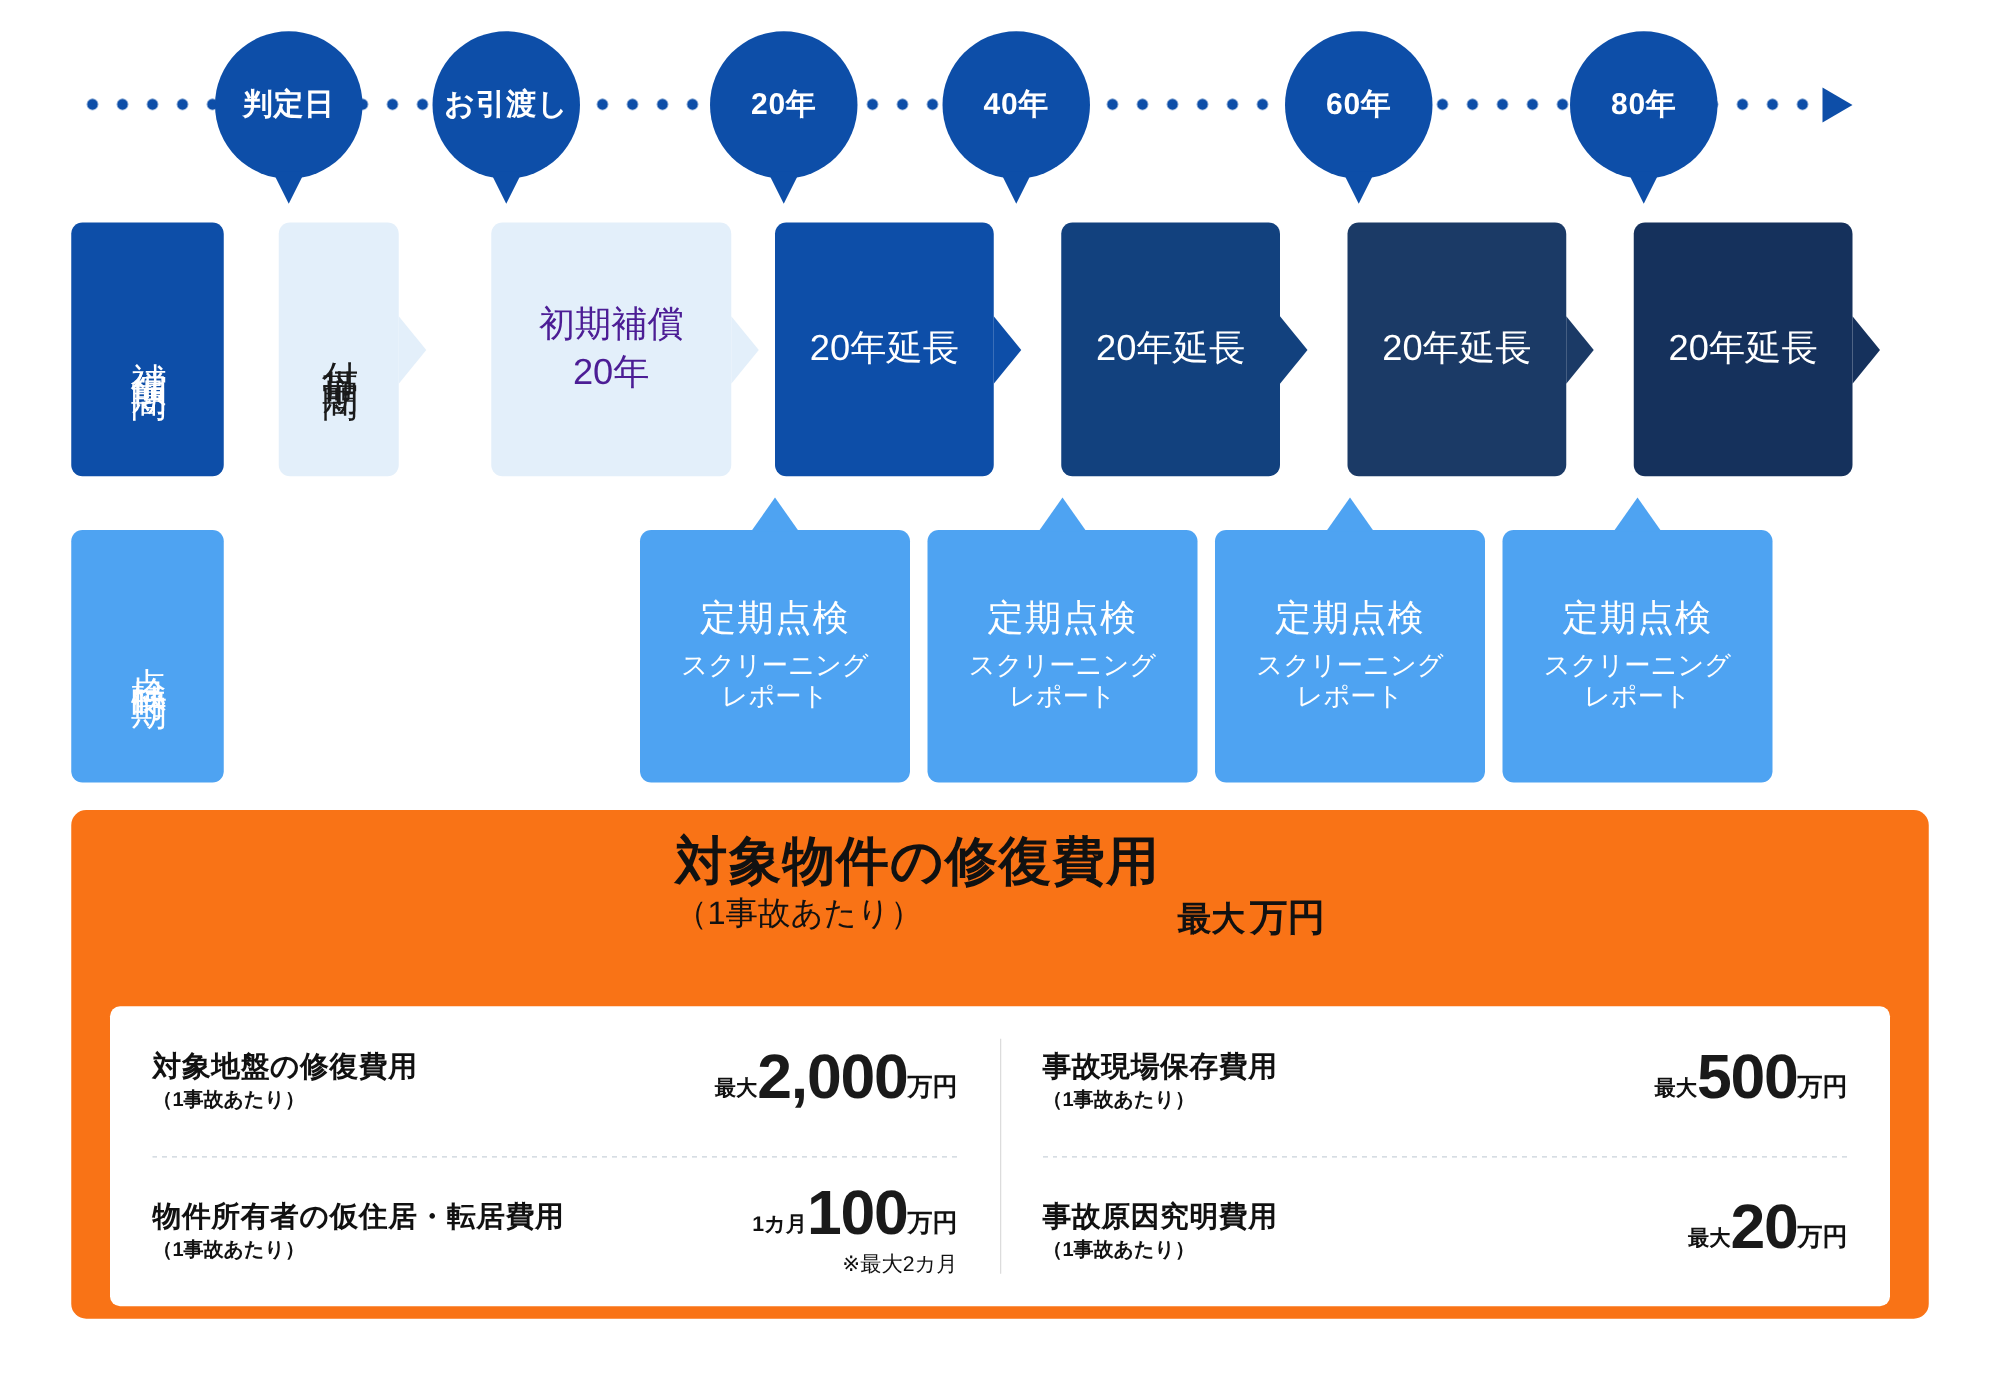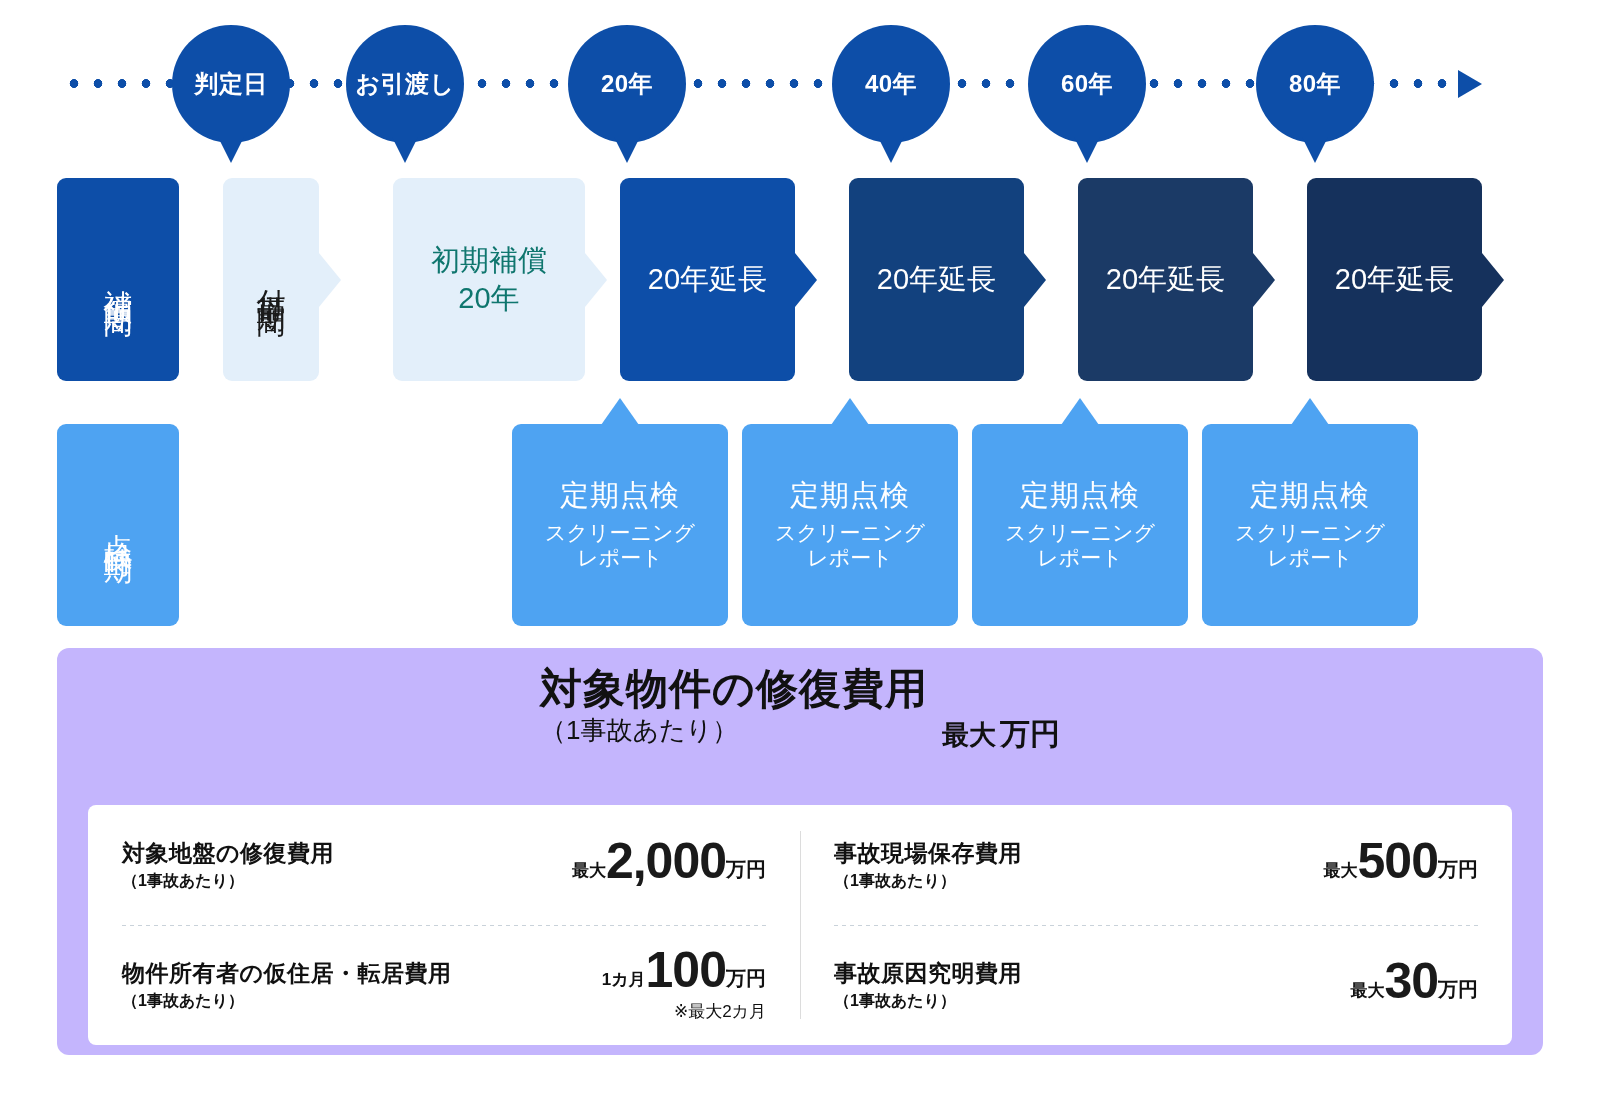--- a/index.html
+++ b/index.html
@@ -87,21 +87,21 @@
     position: absolute; left: 50%; top: -26px; transform: translateX(-50%);
     width: 0; height: 0;
     border-left: 19px solid transparent;
     border-right: 19px solid transparent;
     border-bottom: 27px solid #4ea3f2;
   }
 
   
   .panel {
     position: absolute; left: 57px; top: 648px; width: 1486px; height: 407px;
-    background: #c4b5fd; border-radius: 12px;
+    background: #f97316; border-radius: 12px;
   }
   .panel-head {
     position: absolute; left: 0; top: 18px; width: 100%;
     display: flex; align-items: flex-end; justify-content: center; gap: 14px;
   }
   .ph-left { text-align: left; padding-bottom: 14px; }
   .ph-left .big { font-size: 42px; font-weight: 700; color: #111; letter-spacing: 1px; line-height: 1.1; }
   .ph-left .sub { font-size: 26px; font-weight: 500; color: #111; margin-top: 4px; line-height: 1.1; }
   .ph-right { display: flex; align-items: baseline; }
   .ph-right .pre { font-size: 27px; font-weight: 700; color: #111; margin-right: 2px; position: relative; top: -4px; }
@@ -156,21 +156,21 @@
           <span class="tail"></span>
         </div>
         <div class="tl-node" style="left: 346px;">
           <span class="lbl">お引渡し</span>
           <span class="tail"></span>
         </div>
         <div class="tl-node" style="left: 568px;">
           <span class="lbl">20年</span>
           <span class="tail"></span>
         </div>
-        <div class="tl-node" style="left: 832px;">
+        <div class="tl-node" style="left: 754px;">
           <span class="lbl">40年</span>
           <span class="tail"></span>
         </div>
         <div class="tl-node" style="left: 1028px;">
           <span class="lbl">60年</span>
           <span class="tail"></span>
         </div>
         <div class="tl-node" style="left: 1256px;">
           <span class="lbl">80年</span>
           <span class="tail"></span>
@@ -180,21 +180,21 @@
 
   <div class="vlabel" id="coverage-row-label" style="left:57px; top:178px; width:122px; height:203px; background:#0d4ea8;">
     <span class="t" style="color:#ffffff;">補償期間</span>
   </div>
   <div id="coverage-boxes">
       <div class="cbox vert" style="left: 223px; width: 96px; background: rgb(227, 239, 250);">
         <span class="t" style="color:#1a1a1a;">付帯期間</span>
         <span class="nub" style="left:100%; border-left:22px solid #e3effa;"></span>
       </div>
       <div class="cbox" style="left: 393px; width: 192px; background: rgb(227, 239, 250);">
-        <div style="color:#0f766e;">
+        <div style="color:#4c1d95;">
           <div class="t">初期補償</div>
           <div class="t">20年</div>
         </div>
         <span class="nub" style="left:100%; border-left:22px solid #e3effa;"></span>
       </div>
       <div class="cbox" style="left: 620px; width: 175px; background: rgb(13, 78, 168);">
         <span class="t" style="color:#ffffff;">20年延長</span>
         <span class="nub" style="left:100%; border-left:22px solid #0d4ea8;"></span>
       </div>
       <div class="cbox" style="left: 849px; width: 175px; background: rgb(18, 65, 126);">
@@ -297,21 +297,21 @@
               <div class="note">※最大2カ月</div>
             </div>
           </div><div class="cell">
             <div class="left">
               <div class="title">事故原因究明費用</div>
               <div class="per">（1事故あたり）</div>
             </div>
             <div class="right">
               <div class="numline">
                 <span class="pre">最大</span>
-                <span class="num">30</span>
+                <span class="num">20</span>
                 <span class="unit">万円</span>
               </div>
               <div class="note"></div>
             </div>
           </div></div>
     </div>
   </div>
 
 </div>
 

